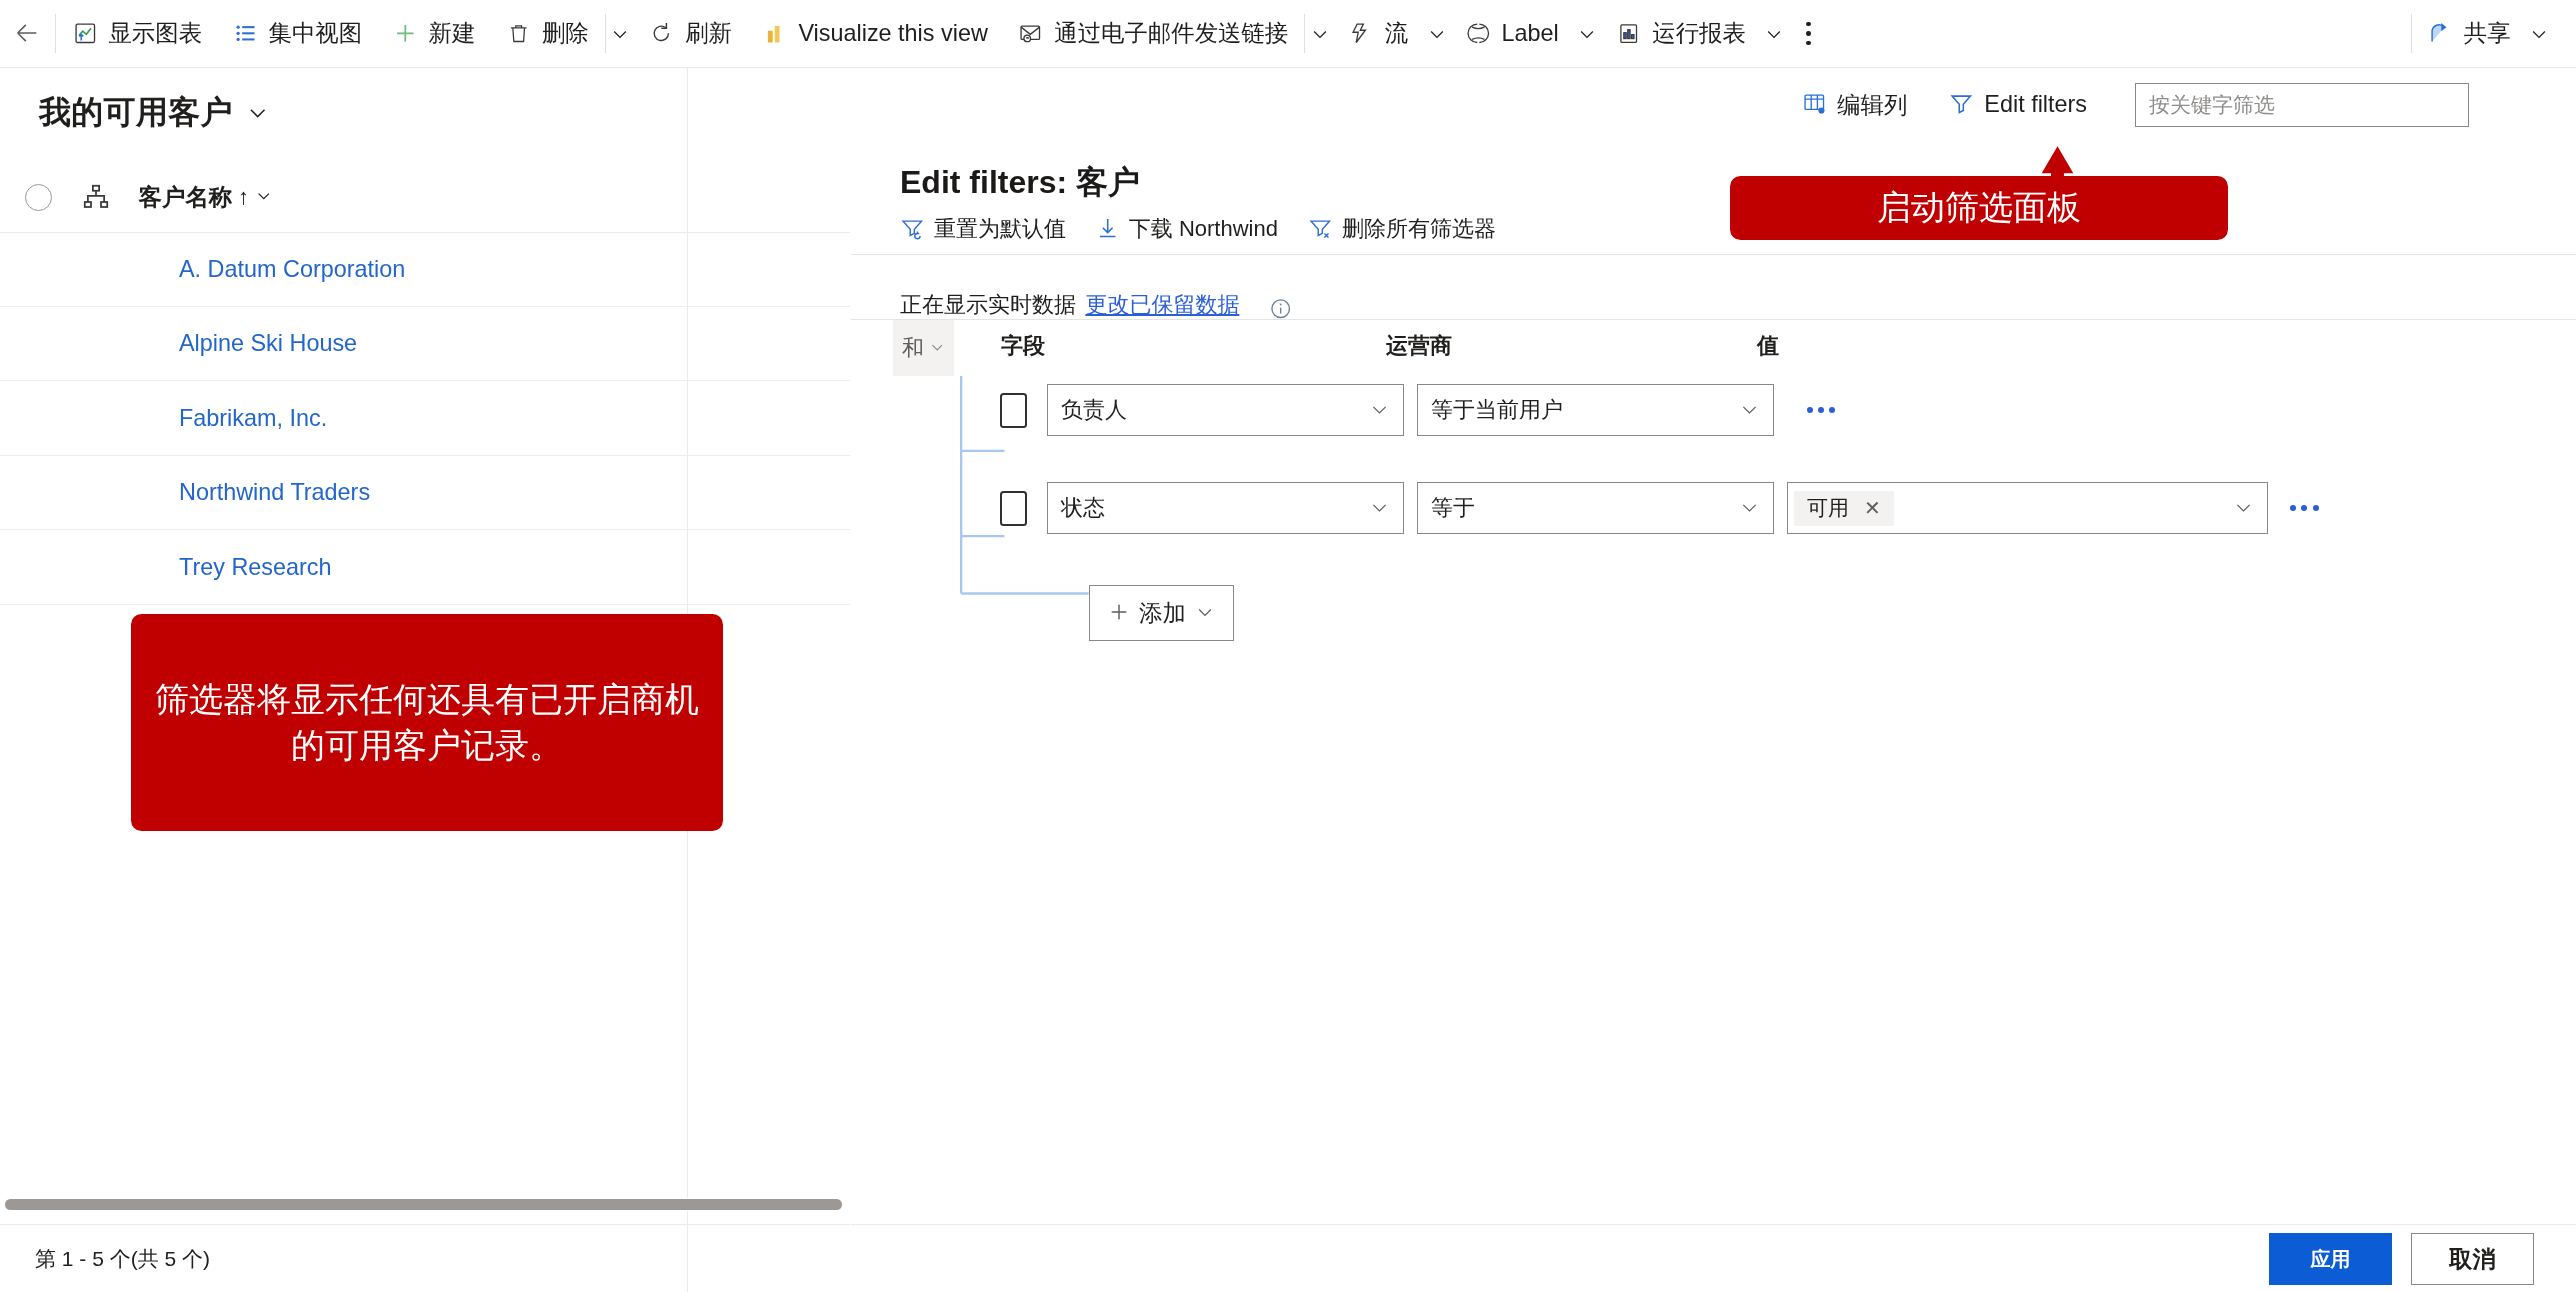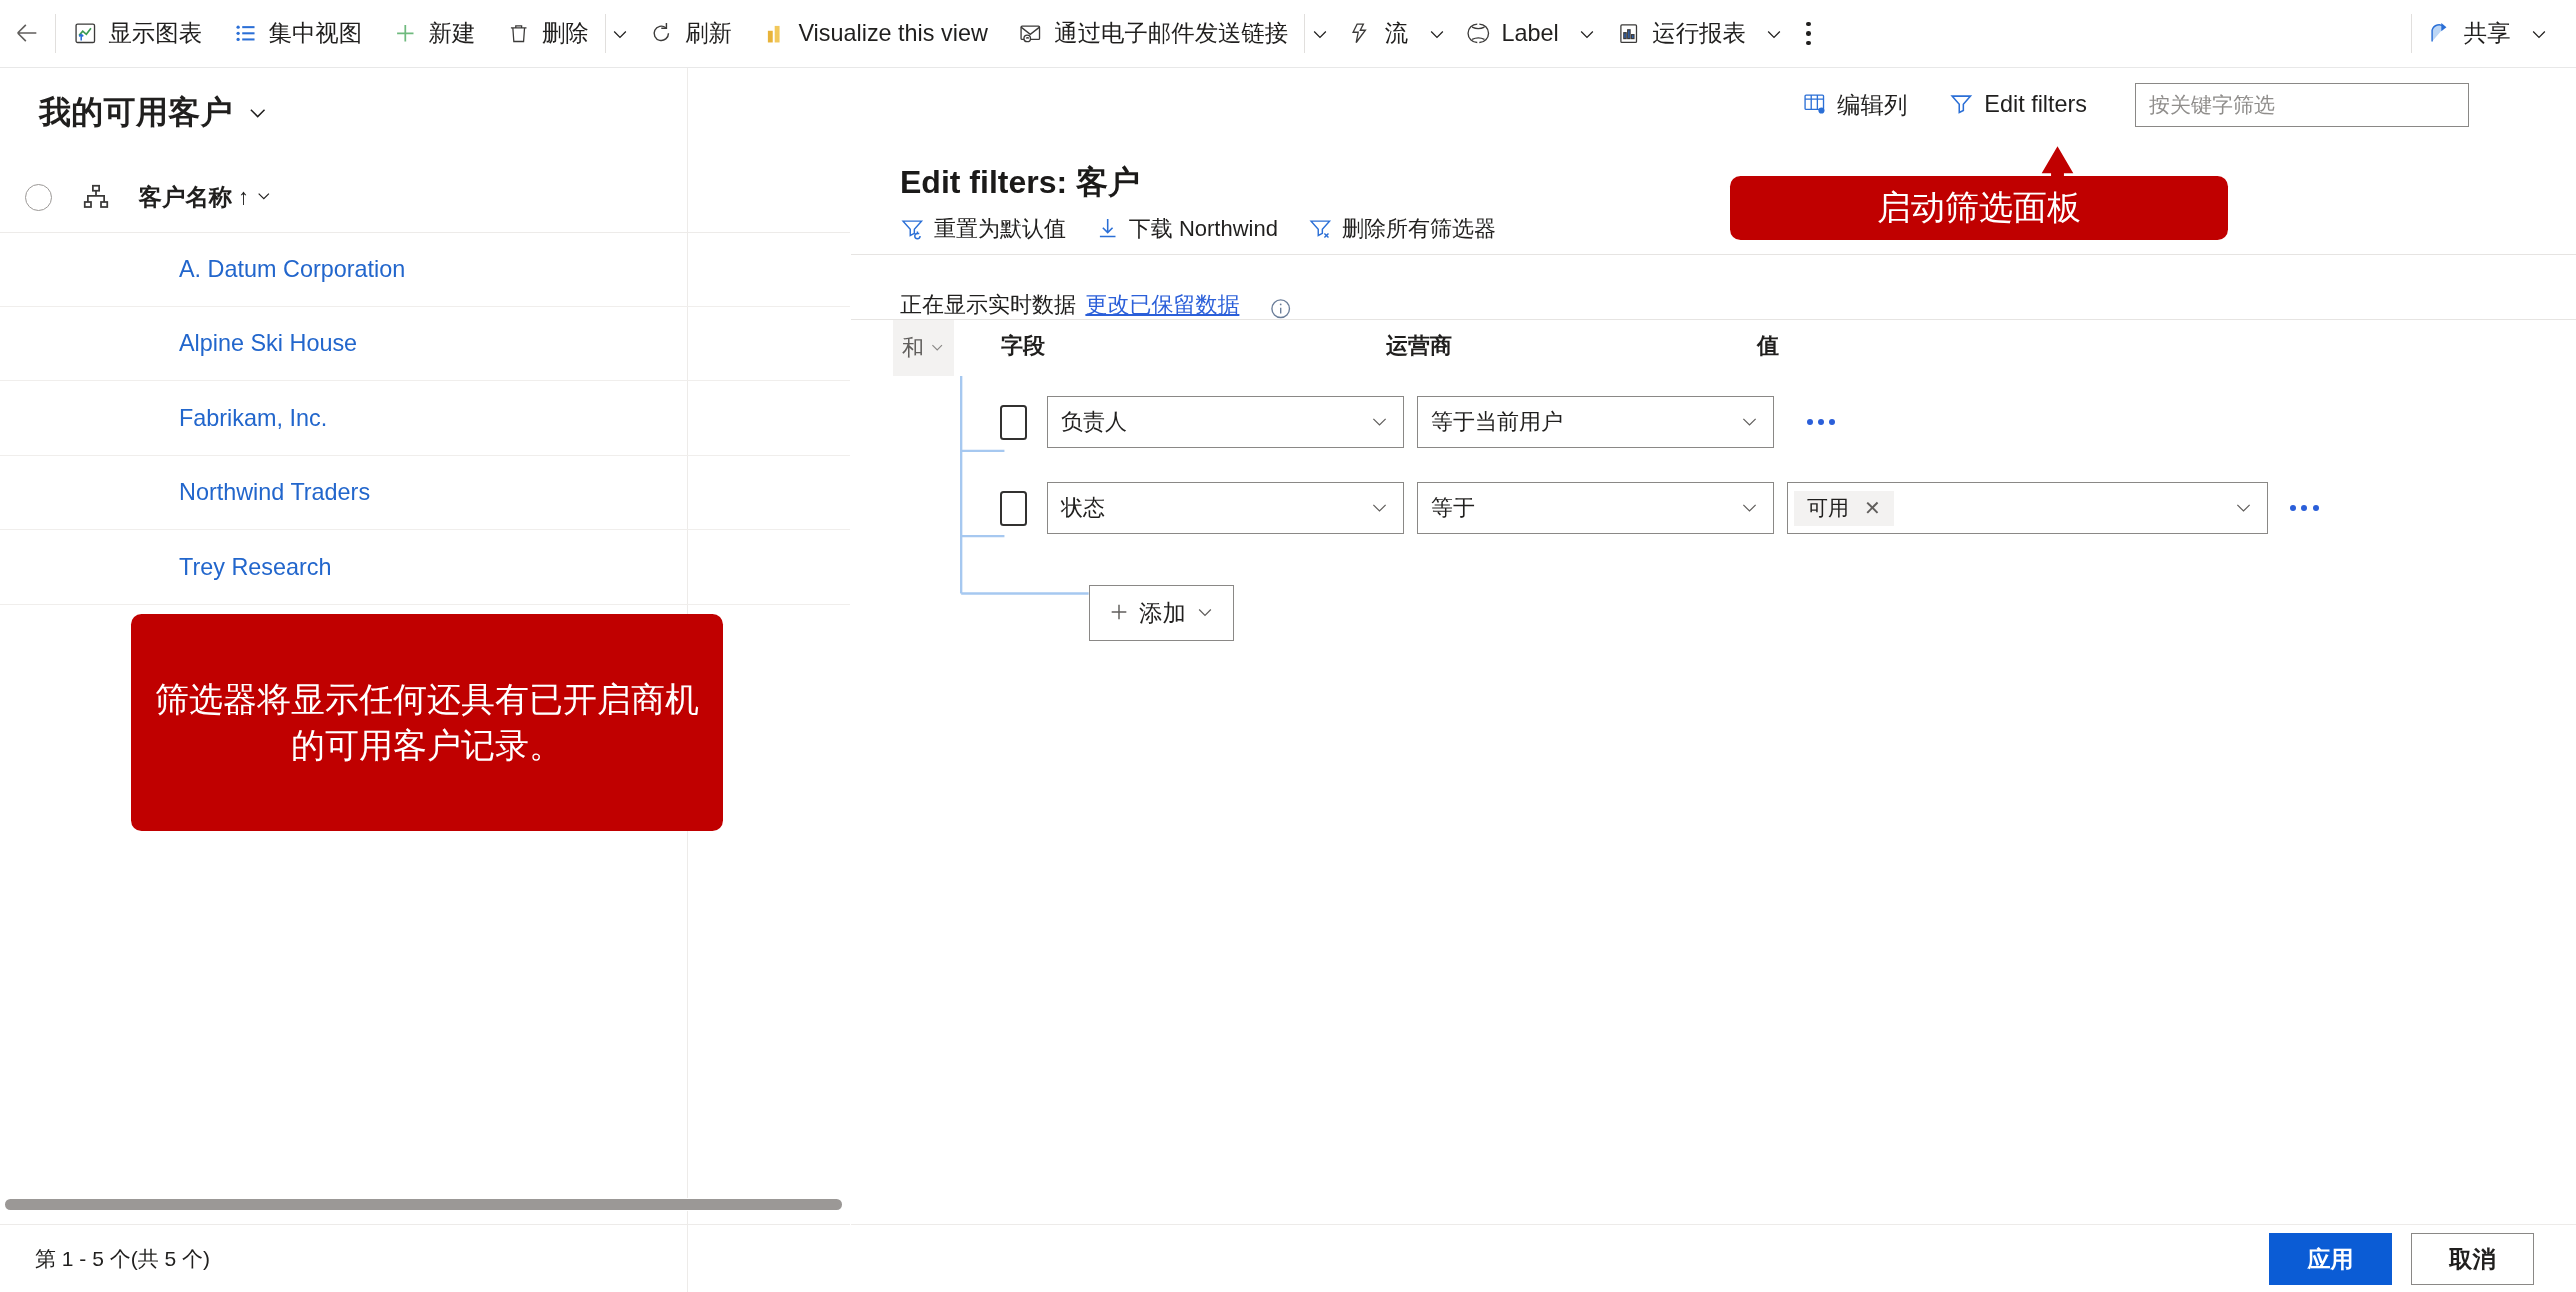--- a/index.html
+++ b/index.html
@@ -169,21 +169,21 @@
   .fadd-label { font-size: 23.4px; color: #201f1e; }
 
   
   .fp-footer {
     position: absolute; left: 0; bottom: 0; width: 1725px; height: 69px;
     border-top: 0.6px solid #edebe9; display: flex; align-items: center; justify-content: flex-end;
     padding-right: 42px; gap: 19px;
   }
   .btn-primary {
     min-width: 123px; height: 52px; background: #0b5cd5; color: #fff; border: 1.2px solid #0b5cd5;
-    font-size: 23px; font-weight: bold; display:flex; align-items:center; justify-content:center;
+    font-size: 20px; font-weight: bold; display:flex; align-items:center; justify-content:center;
     cursor: pointer; font-family: "Liberation Sans", sans-serif;
   }
   .btn-default {
     min-width: 123px; height: 52px; background: #fff; color: #201f1e; border: 1.2px solid #8a8886;
     font-size: 23.4px; font-weight: bold; display:flex; align-items:center; justify-content:center;
     cursor: pointer; font-family: "Liberation Sans", sans-serif;
   }
 
   
   .callout {
@@ -526,21 +526,21 @@
             <svg width="16.4" height="16.4" viewBox="0 0 24 24" fill="none" stroke="#8a8886" stroke-width="1.7">
                 <path d="M5 9l7 7 7-7"></path>
               </svg>
           </span>
         </div>
         <div class="fg-colh" style="left:150px;">字段</div>
         <div class="fg-colh" style="left:535px;">运营商</div>
         <div class="fg-colh" style="left:906px;">值</div>
       </div>
 
-      <div class="frow" style="top:74px;">
+      <div class="frow" style="top:62px;">
         <div class="frow-check" style="margin-left:149px;"></div>
         <div class="fselect" style="width:357px; margin-left:20px;">
           <span class="fselect-text">负责人</span>
           <span class="fsel-chev">
             <svg width="21" height="21" viewBox="0 0 24 24" fill="none" stroke="#605e5c" stroke-width="1.4">
                 <path d="M5 9l7 7 7-7"></path>
               </svg>
           </span>
         </div>
         <div class="fselect" style="width:357px; margin-left:13px;">

